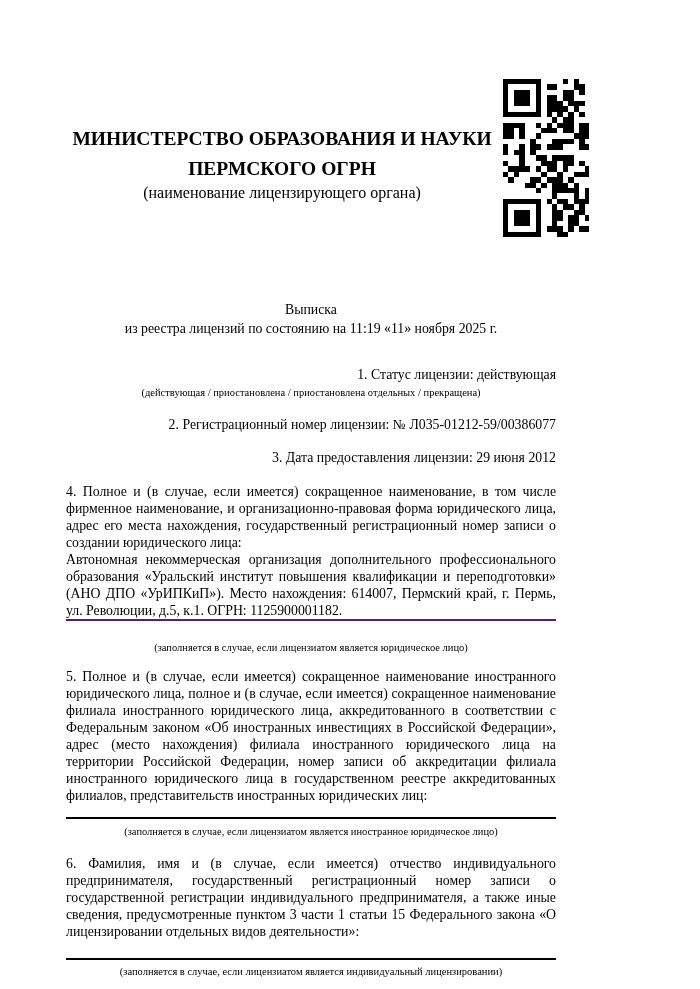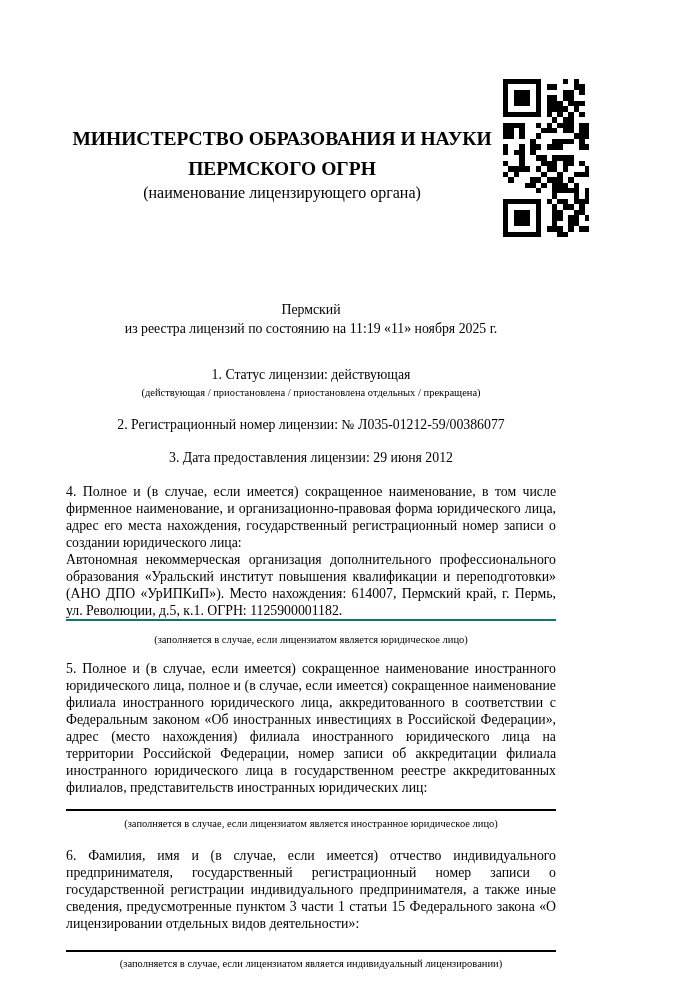--- a/index.html
+++ b/index.html
@@ -39,35 +39,35 @@
     margin-top:100px;
     text-align:center;
     font-size:13.8px;
     line-height:19px;
   }
   .body-text{
     font-size:13.8px;
     line-height:17px;
     text-align:justify;
   }
-  .single-line{font-size:13.8px;line-height:17px;text-align:center;}
+  .single-line{font-size:13.8px;line-height:17px;text-align:right;}
   .caption{
     font-size:10.5px;
     line-height:13px;
     text-align:center;
   }
-  .underlined{border-bottom:2px solid #0f766e;}
+  .underlined{border-bottom:2px solid #4c1d95;}
   .rule{border-top:2px solid #000;height:0;}
 
   .mt-item1{margin-top:28px;}
   .mt-cap1{margin-top:3px;}
   .mt-item2{margin-top:17px;}
   .mt-item3{margin-top:16px;}
   .mt-para4{margin-top:17px;}
-  .mt-cap4{margin-top:12px;}
+  .mt-cap4{margin-top:20px;}
   .mt-para5{margin-top:14px;}
   .mt-rule5{margin-top:13px;}
   .mt-cap5{margin-top:6px;}
   .mt-para6{margin-top:17px;}
   .mt-rule6{margin-top:18px;}
   .mt-cap6{margin-top:5px;}
   .mt-item7{margin-top:17px;}
   .page-number{margin-top:17px;text-align:center;font-size:13.8px;line-height:19px;}
 </style>
 </head>
@@ -504,21 +504,21 @@
 
   <div class="content">
 
     <div class="ministry">
       <div>МИНИСТЕРСТВО ОБРАЗОВАНИЯ И НАУКИ</div>
       <div>ПЕРМСКОГО ОГРН</div>
     </div>
     <div class="org-caption">(наименование лицензирующего органа)</div>
 
     <div class="intro">
-      <div>Пермский</div>
+      <div>Выписка</div>
       <div>из реестра лицензий по состоянию на 11:19 «11» ноября 2025 г.</div>
     </div>
 
     <div class="single-line mt-item1">1. Статус лицензии: действующая</div>
     <div class="caption mt-cap1">(действующая / приостановлена / приостановлена отдельных / прекращена)</div>
 
     <div class="single-line mt-item2">2. Регистрационный номер лицензии: № Л035-01212-59/00386077</div>
 
     <div class="single-line mt-item3">3. Дата предоставления лицензии: 29 июня 2012</div>
 

